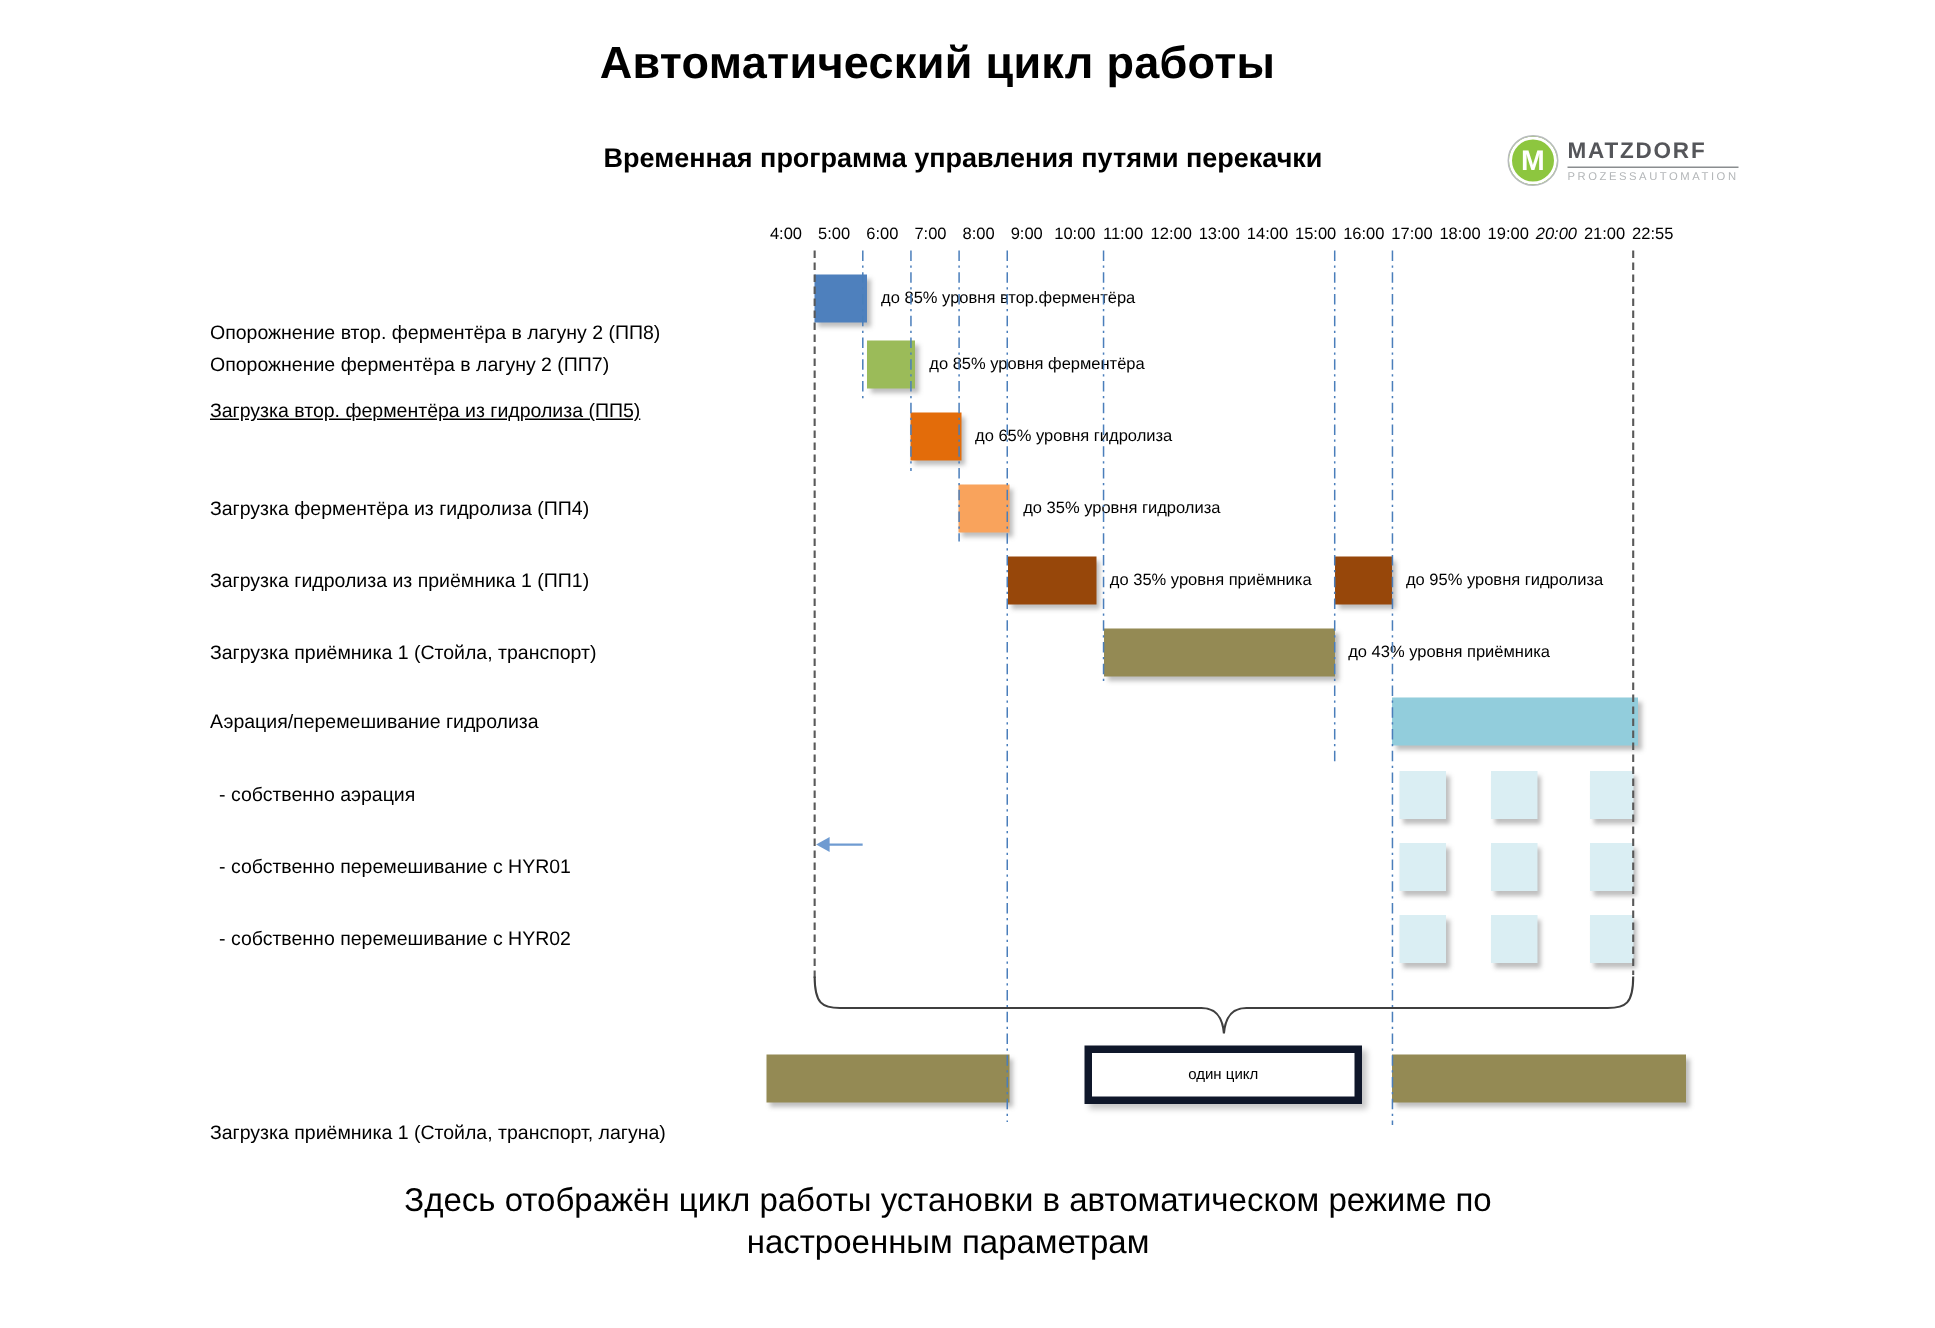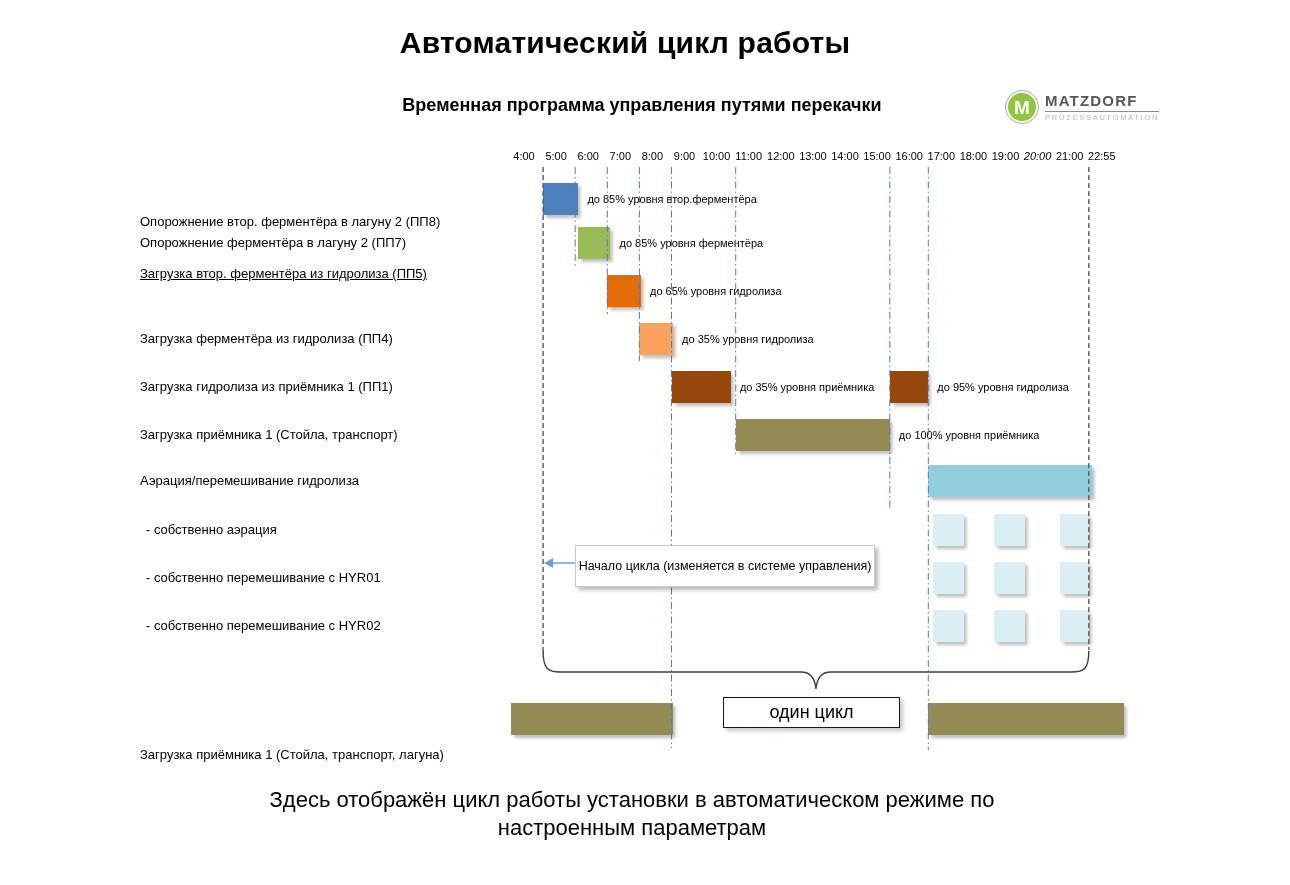--- a/index.html
+++ b/index.html
@@ -23,22 +23,22 @@
   .tick{position:absolute;top:150px;font-size:11px;white-space:nowrap;transform:translateX(-50%);}
   .row-label{position:absolute;font-size:13px;white-space:nowrap;}
   .bar{position:absolute;box-shadow:2.5px 3px 3px rgba(110,110,110,0.45);}
   .note{position:absolute;font-size:11px;white-space:nowrap;}
   svg.overlay{position:absolute;left:0;top:0;pointer-events:none;}
   
   .callout{position:absolute;left:575px;top:545px;width:298px;height:40px;background:#fff;
            border:1px solid #c9c9c9;box-shadow:3px 3px 4px rgba(0,0,0,0.28);
            display:flex;align-items:center;justify-content:center;font-size:12.5px;}
   .cycle-box{position:absolute;left:723px;top:697px;width:175px;height:29px;background:#fff;
-             border:1px solid #0f172a;box-shadow:3px 3px 4px rgba(0,0,0,0.22);
-             display:flex;align-items:center;justify-content:center;font-size:18px;}
+             border:5px solid #0f172a;box-shadow:3px 3px 4px rgba(0,0,0,0.22);
+             display:flex;align-items:center;justify-content:center;font-size:10px;}
   .caption{position:absolute;top:786px;left:232px;width:800px;text-align:center;
            font-size:22px;line-height:1.26;}
 </style>
 </head>
 <body>
 
 <div class="canvas">
 
   <div class="title">Автоматический цикл работы</div>
   <div class="subtitle">Временная программа управления путями перекачки</div>
@@ -85,21 +85,21 @@
       <div class="row-label" style="left: 140px; top: 331px;">Загрузка ферментёра из гидролиза (ПП4)</div>
       <div class="bar" style="left: 639.4px; width: 33.7px; top: 323px; height: 32px; background: rgb(249, 163, 92);"></div>
       <div class="note" style="left: 682.1px; top: 333px;">до 35% уровня гидролиза</div>
       <div class="row-label" style="left: 140px; top: 379px;">Загрузка гидролиза из приёмника 1 (ПП1)</div>
       <div class="bar" style="left: 671.5px; width: 59.4px; top: 371px; height: 32px; background: rgb(151, 71, 10);"></div>
       <div class="note" style="left: 739.9px; top: 381px;">до 35% уровня приёмника</div>
       <div class="bar" style="left: 889.8px; width: 38.5px; top: 371px; height: 32px; background: rgb(151, 71, 10);"></div>
       <div class="note" style="left: 937.3px; top: 381px; text-align: center;">до 95% уровня гидролиза</div>
       <div class="row-label" style="left: 140px; top: 427px;">Загрузка приёмника 1 (Стойла, транспорт)</div>
       <div class="bar" style="left: 735.7px; width: 154.1px; top: 419px; height: 32px; background: rgb(148, 138, 84);"></div>
-      <div class="note" style="left: 898.8px; top: 429px;">до 100% уровня приёмника</div>
+      <div class="note" style="left: 898.8px; top: 429px;">до 43% уровня приёмника</div>
       <div class="row-label" style="left: 140px; top: 473px;">Аэрация/перемешивание гидролиза</div>
       <div class="bar" style="left: 928.3px; width: 163.7px; top: 465px; height: 32px; background: rgb(146, 205, 220);"></div>
       <div class="row-label" style="left: 146px; top: 522px;">- собственно аэрация</div>
       <div class="bar" style="left: 933.1px; width: 30.5px; top: 514px; height: 32px; background: rgb(218, 238, 243);"></div>
       <div class="bar" style="left: 994.1px; width: 30.5px; top: 514px; height: 32px; background: rgb(218, 238, 243);"></div>
       <div class="bar" style="left: 1059.9px; width: 28.9px; top: 514px; height: 32px; background: rgb(218, 238, 243);"></div>
       <div class="row-label" style="left: 146px; top: 570px;">- собственно перемешивание с HYR01</div>
       <div class="bar" style="left: 933.1px; width: 30.5px; top: 562px; height: 32px; background: rgb(218, 238, 243);"></div>
       <div class="bar" style="left: 994.1px; width: 30.5px; top: 562px; height: 32px; background: rgb(218, 238, 243);"></div>
       <div class="bar" style="left: 1059.9px; width: 28.9px; top: 562px; height: 32px; background: rgb(218, 238, 243);"></div>
@@ -120,23 +120,20 @@
       <line x1="671.5" x2="671.5" y1="167" y2="748" stroke="#4a7ebb" stroke-width="1" stroke-dasharray="7 3 1.5 3"></line>
       <line x1="735.7" x2="735.7" y1="167" y2="456" stroke="#4a7ebb" stroke-width="1" stroke-dasharray="7 3 1.5 3"></line>
       <line x1="889.8" x2="889.8" y1="167" y2="508" stroke="#4a7ebb" stroke-width="1" stroke-dasharray="7 3 1.5 3"></line>
       <line x1="928.3" x2="928.3" y1="167" y2="750" stroke="#4a7ebb" stroke-width="1" stroke-dasharray="7 3 1.5 3"></line>
       <line x1="1088.8" x2="1088.8" y1="167" y2="650" stroke="#595959" stroke-width="1.4" stroke-dasharray="5 3"></line>
       <line x1="549.1" y1="563" x2="575.1" y2="563" stroke="#6f9bd1" stroke-width="1.5"></line>
       <polygon points="544.1,563 553.1,558 553.1,568" fill="#6f9bd1"></polygon>
       <path d="M543.1,651 C543.1,669 548.1,672 560.1,672 L800.95,672 C809.95,672 814.95,677 815.95,689 C816.95,677 821.95,672 830.95,672 L1071.8000000000002,672 C1083.8000000000002,672 1088.8000000000002,669 1088.8000000000002,651" fill="none" stroke="#3f3f3f" stroke-width="1.4"></path>
     </svg>
 
-  <div class="callout">
-    <span>Начало цикла (изменяется в системе управления)</span>
-  </div>
 
   <div class="cycle-box">
     <span>один цикл</span>
   </div>
 
   <div class="caption">
     <div>Здесь отображён цикл работы установки в автоматическом режиме по</div>
     <div>настроенным параметрам</div>
   </div>
 

